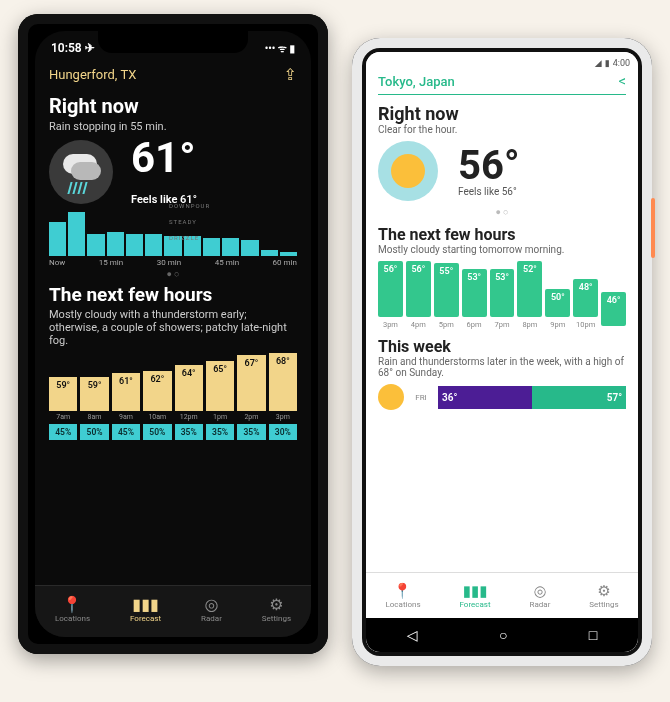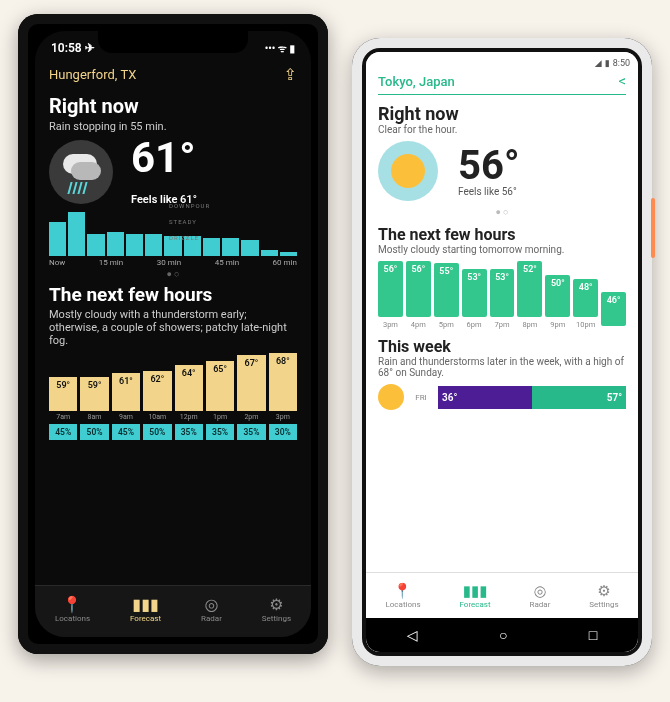--- a/index.html
+++ b/index.html
@@ -268,21 +268,21 @@
     </div>
   </div>
 </div>
 
 <div class="android">
   <div class="android-pwr"></div>
   <div class="android-screen">
     <div class="and-status">
       <span>◢</span>
       <span>▮</span>
-      <span>8:50</span>
+      <span>4:00</span>
     </div>
     <div class="and-content">
       <div class="and-loc-row">
         <span class="location-a">Tokyo, Japan</span>
         <span class="share-a">&lt;</span>
       </div>
       <div class="h-rightnow-a">Right now</div>
       <div class="sub-a">Clear for the hour.</div>
       <div class="hero-a">
         <div class="wicon-a">
@@ -316,21 +316,21 @@
           </div>
           <div class="hcol-a">
             <div class="hbar-a" style="height:48px">53°</div>
             <div class="htime-a">7pm</div>
           </div>
           <div class="hcol-a">
             <div class="hbar-a" style="height:56px">52°</div>
             <div class="htime-a">8pm</div>
           </div>
           <div class="hcol-a">
-            <div class="hbar-a" style="height:42px">50°</div>
+            <div class="hbar-a" style="height:28px">50°</div>
             <div class="htime-a">9pm</div>
           </div>
           <div class="hcol-a">
             <div class="hbar-a" style="height:38px">48°</div>
             <div class="htime-a">10pm</div>
           </div>
           <div class="hcol-a">
             <div class="hbar-a" style="height:34px">46°</div>
             <div class="htime-a"></div>
           </div>

